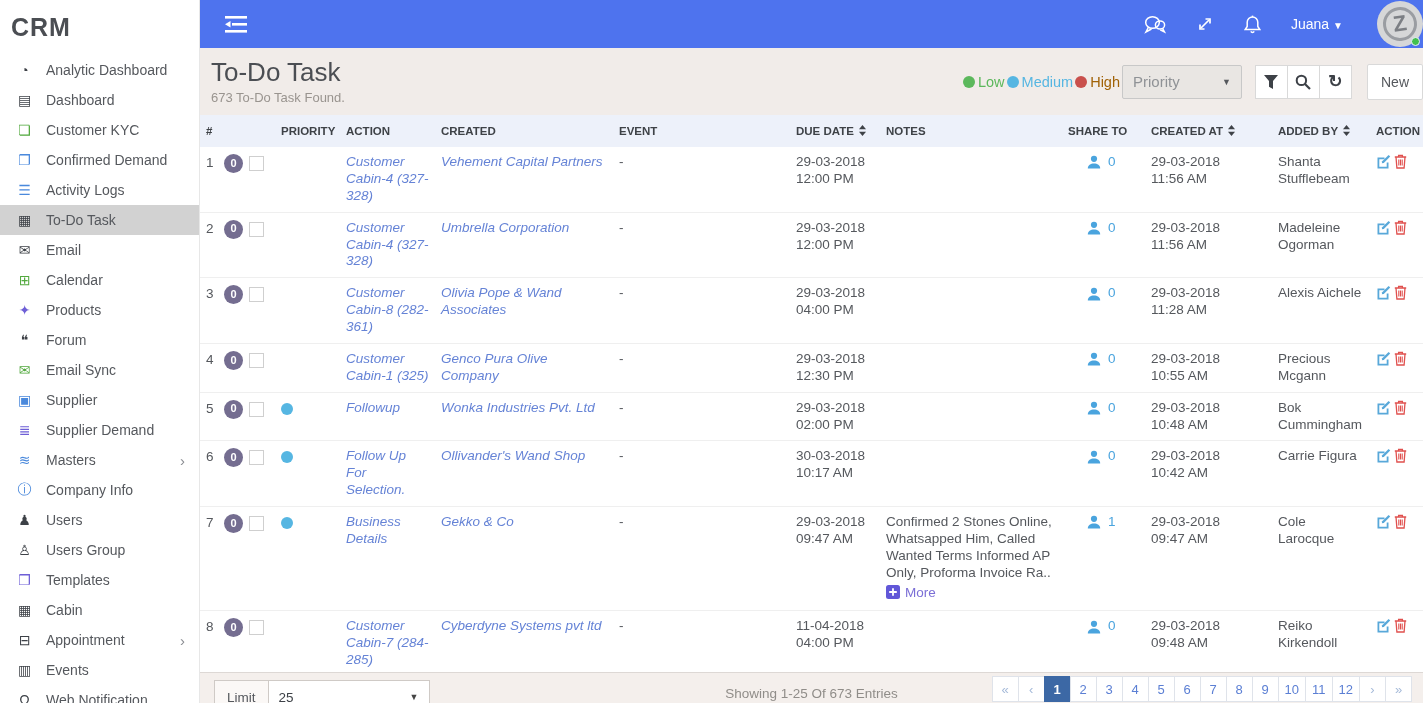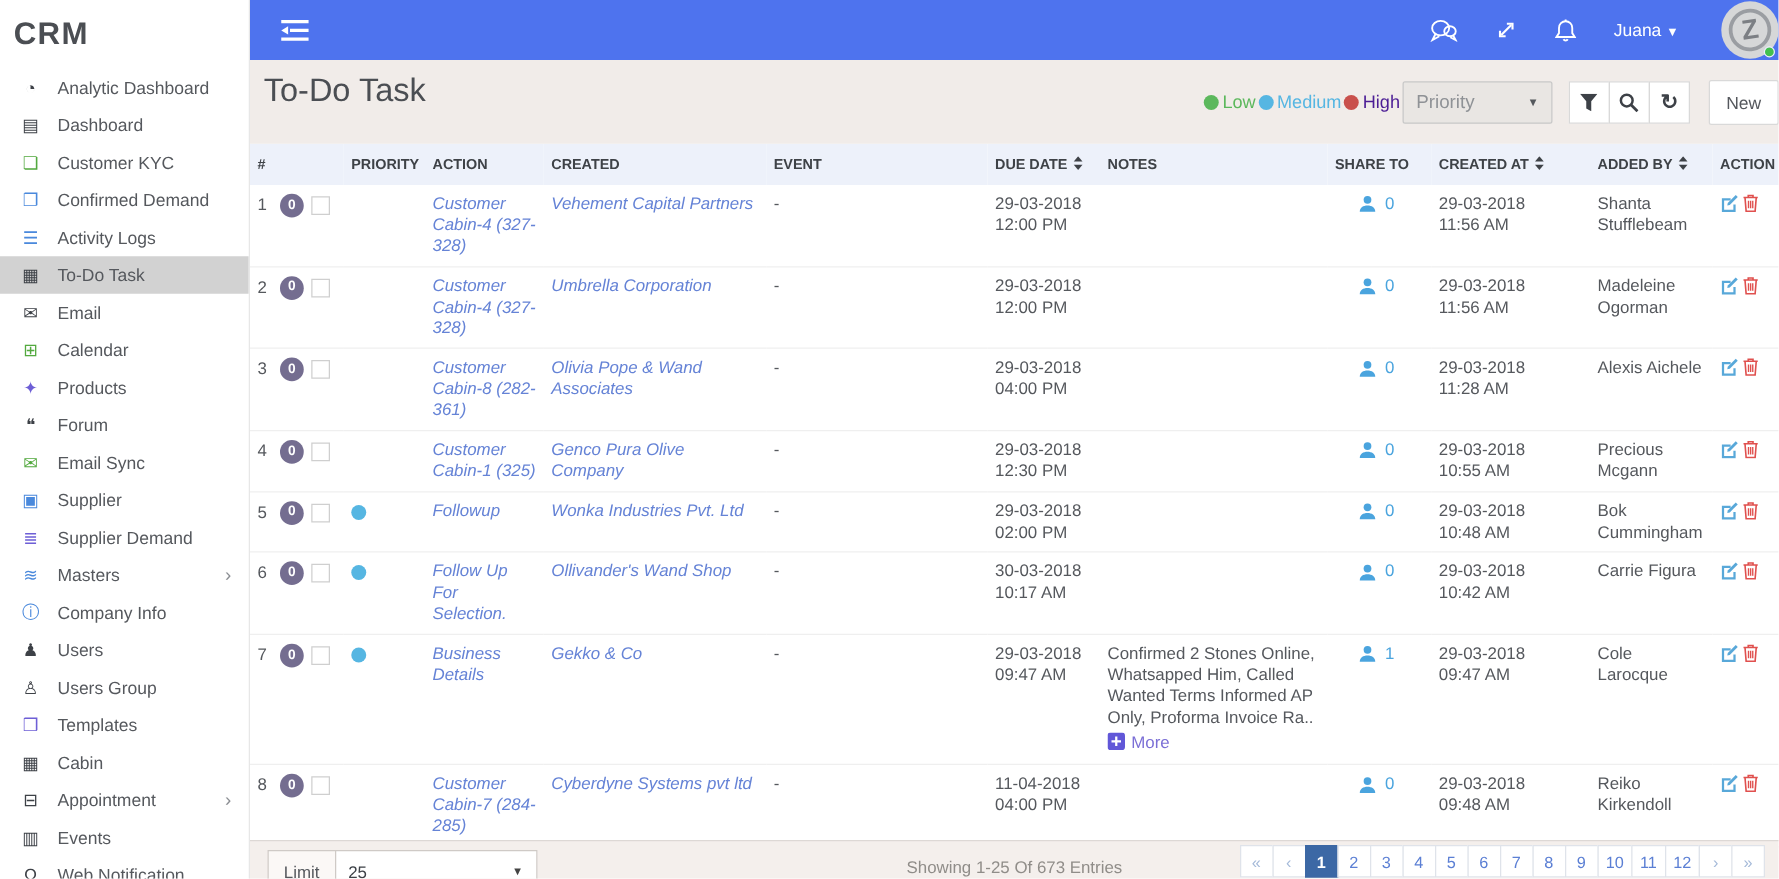--- a/index.html
+++ b/index.html
@@ -245,34 +245,35 @@
         </span>
         <span class="avatar">
           <span class="init">Z</span>
           <span class="status"></span>
         </span>
       </div>
     </header>
 
     <div class="page-header">
       <div class="pg-title">To-Do Task</div>
+      <div class="pg-sub">673 To-Do Task Found.</div>
 
       <div class="controls">
         <div class="legend">
           <span class="legend-item">
               <span class="l-dot" style="background: rgb(92, 184, 92);"></span>
               <span class="l-label" style="color: rgb(92, 184, 92);">Low</span>
             </span>
           <span class="legend-item">
               <span class="l-dot" style="background: rgb(86, 182, 226);"></span>
               <span class="l-label" style="color: rgb(86, 182, 226);">Medium</span>
             </span>
           <span class="legend-item">
               <span class="l-dot" style="background: rgb(201, 80, 76);"></span>
-              <span class="l-label" style="color: #4c1d95;">High</span>
+              <span class="l-label" style="color: #a16207;">High</span>
             </span>
         </div>
         <div class="prio-select">
           <span>Priority</span>
           <span class="caret">▼</span>
         </div>
         <div class="btn-group">
           <span class="icon-btn">
             <svg width="14" height="14" viewBox="0 0 14 14">
                 <path d="M0 0 h14 L9 6 v8 l-4 -2.2 V6 z" fill="#3d4147"></path>

